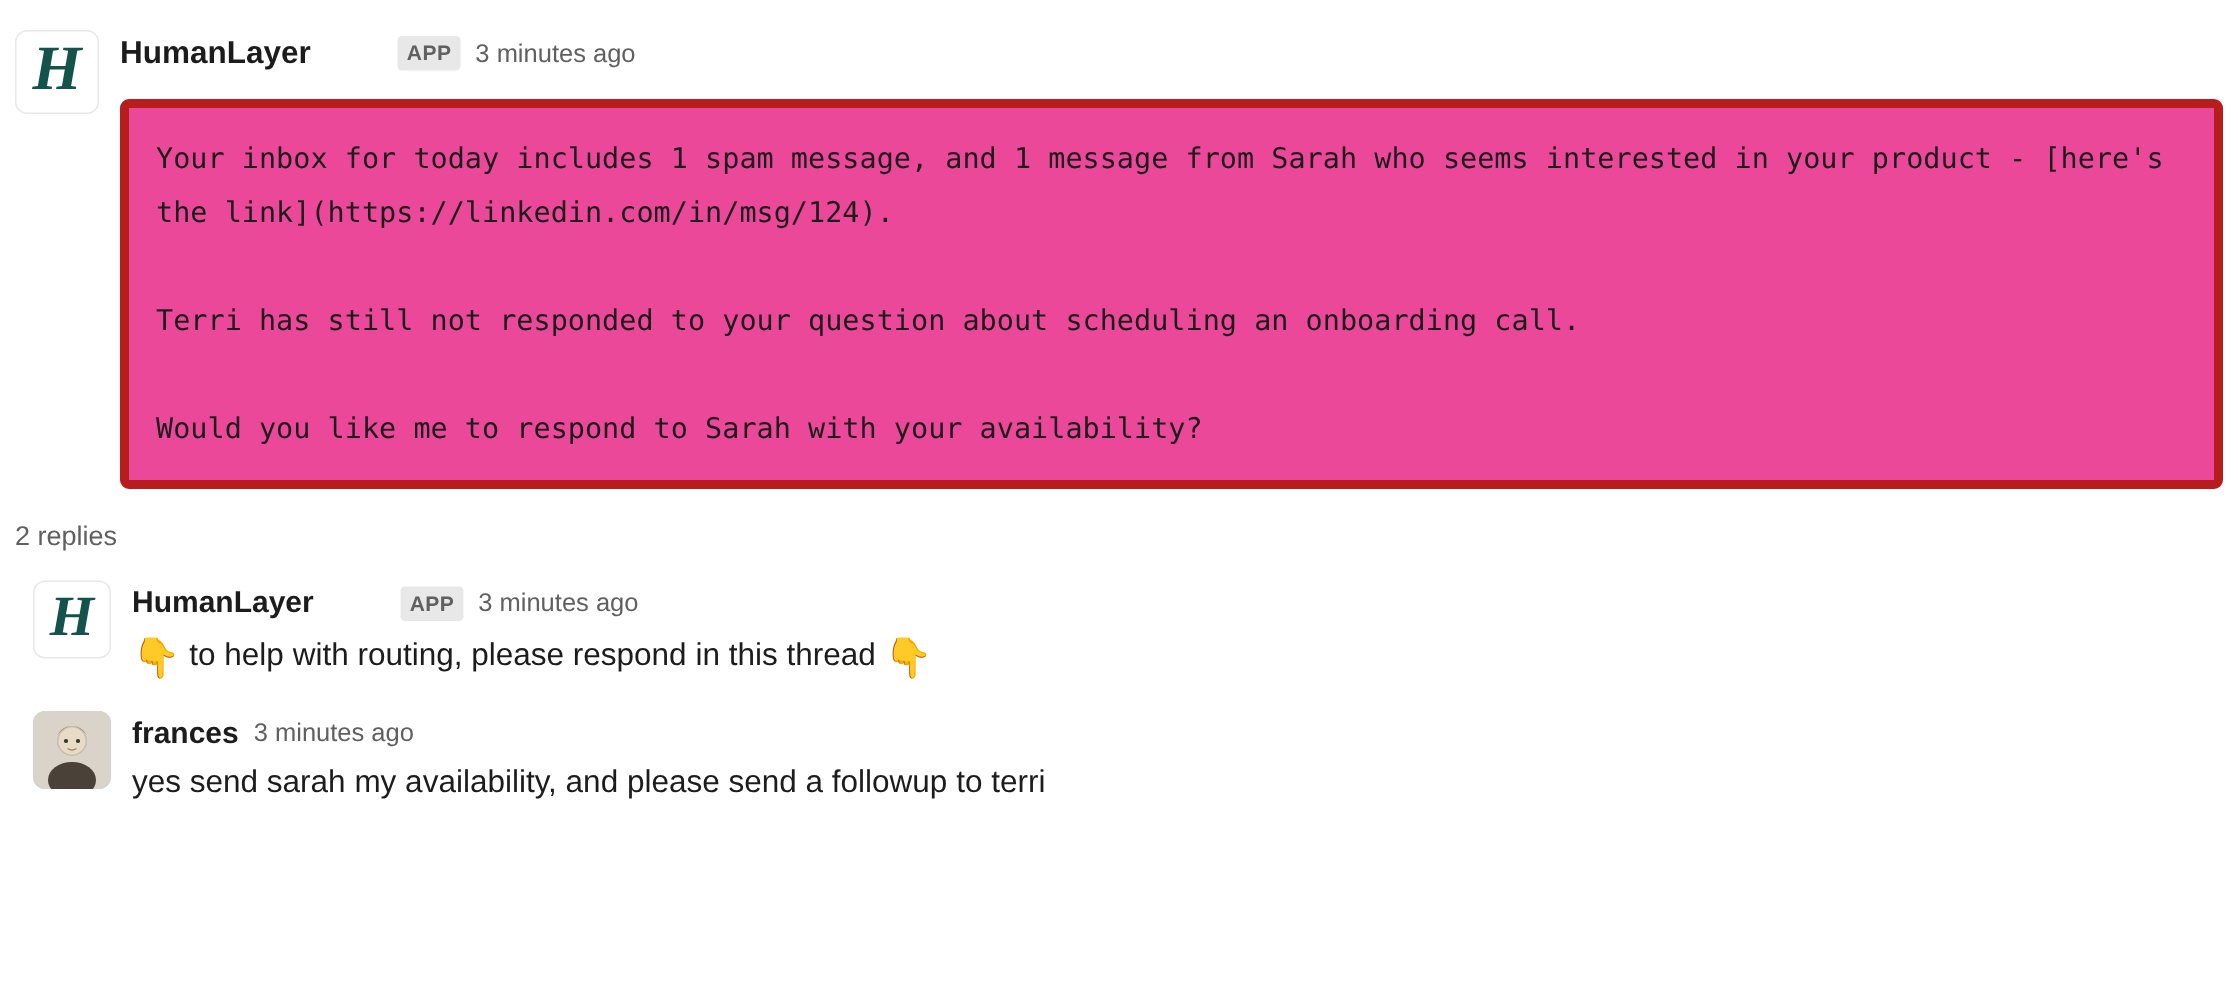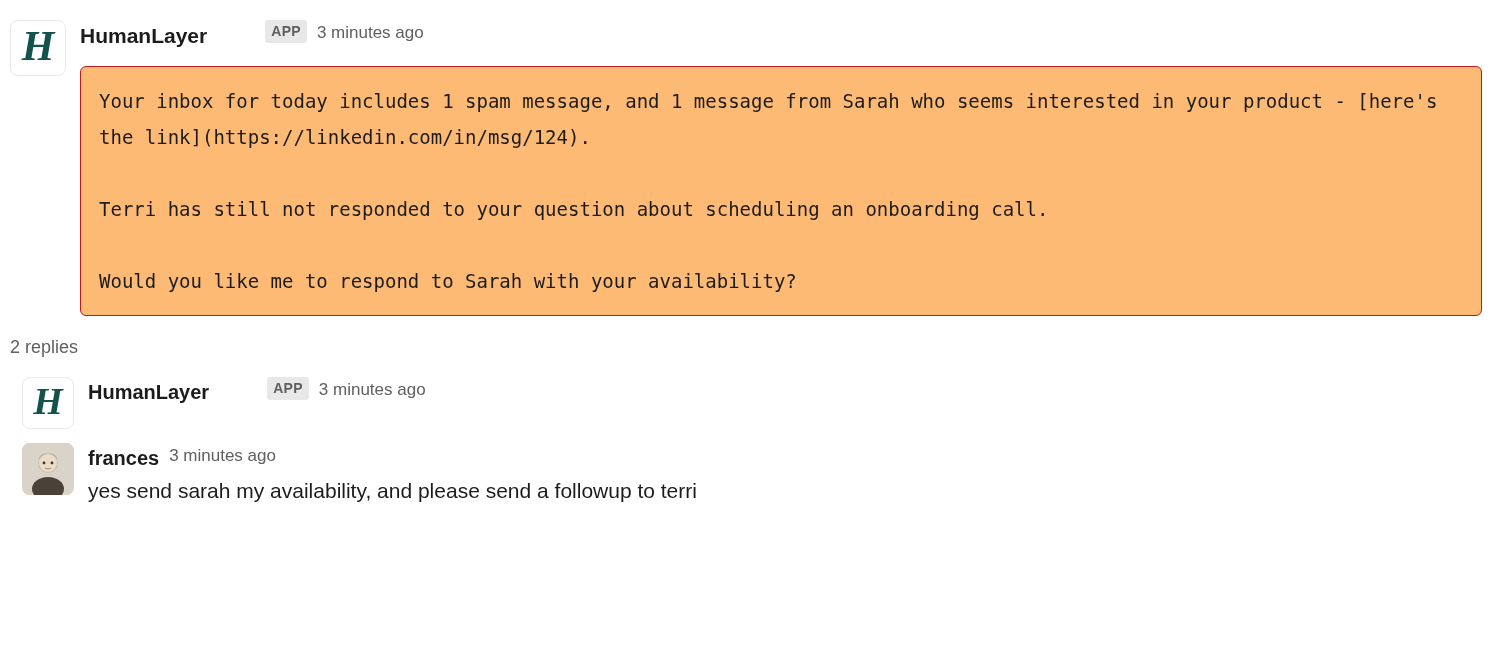--- a/index.html
+++ b/index.html
@@ -40,21 +40,21 @@
     color: #14534b;
     transform: translateY(-2px);
   }
   .avatar-user {
     background: #d8d2c8;
   }
   .avatar-user svg { width: 100%; height: 100%; }
   .msg-body { flex: 1; min-width: 0; }
   .msg-header {
     display: flex;
-    align-items: flex-start;
+    align-items: center;
     gap: 10px;
     margin-bottom: 2px;
   }
   .sender-name {
     font-weight: 800;
     font-size: 21px;
     color: #1d1c1d;
   }
   .app-badge {
     background: #e8e8e8;
@@ -77,22 +77,22 @@
   }
   .msg-line .bold { font-weight: 700; }
   .emoji {
     display: inline-block;
     font-size: 26px;
     vertical-align: -3px;
     margin-right: 4px;
   }
   .code-block {
     margin-top: 14px;
-    background: #fdba74;
-    border: 1px solid #b91c1c;
+    background: #ec4899;
+    border: 6px solid #b91c1c;
     border-radius: 6px;
     padding: 16px 18px;
     font-family: ui-monospace, SFMono-Regular, Menlo, Consolas, monospace;
     font-size: 19px;
     line-height: 1.9;
     color: #1d1c1d;
     white-space: pre-wrap;
     word-wrap: break-word;
   }
   .replies-label {
@@ -133,20 +133,23 @@
 <div class="message reply">
   <div class="avatar avatar-hl">
     <span class="avatar-hl-text">H</span>
   </div>
   <div class="msg-body">
     <div class="msg-header">
       <span class="sender-name">HumanLayer</span>
       <span class="app-badge">APP</span>
       <span class="timestamp">3 minutes ago</span>
     </div>
+    <div class="msg-line">
+      <span class="pointer-emoji">👇</span><span> to help with routing, please respond in this thread </span><span class="pointer-emoji">👇</span>
+    </div>
   </div>
 </div>
 
 <div class="message reply">
   <div class="avatar avatar-user">
     <svg viewBox="0 0 52 52">
       <rect width="52" height="52" fill="#d9d3c9"></rect>
       <circle cx="26" cy="20" r="10" fill="#c9bfa8"></circle>
       <ellipse cx="26" cy="46" rx="16" ry="12" fill="#4a4238"></ellipse>
       <circle cx="26" cy="20" r="9" fill="#e8dcc8"></circle>

